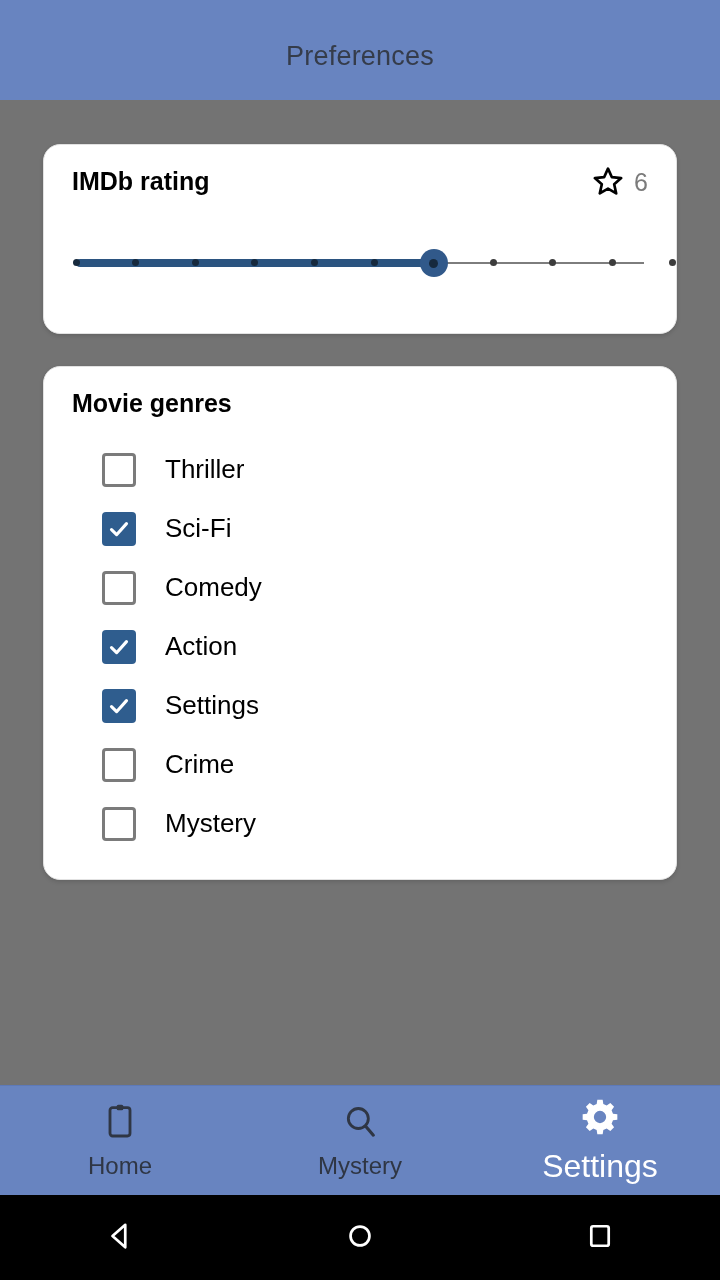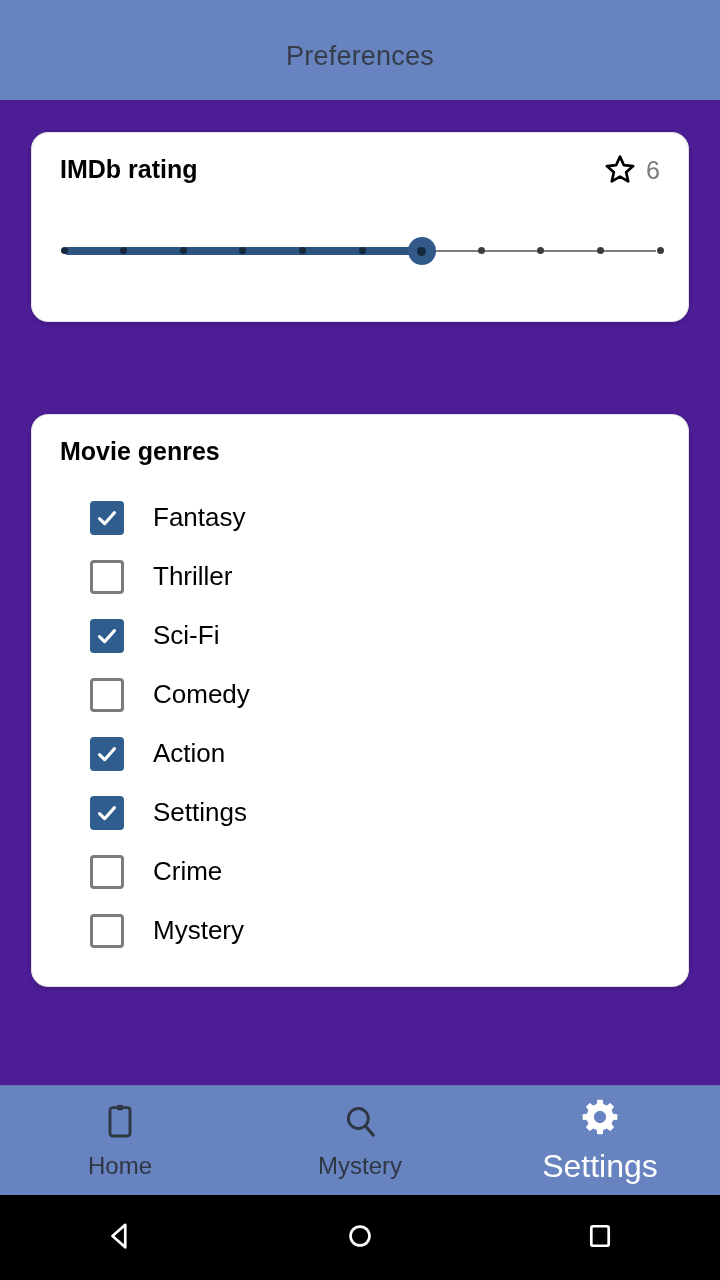--- a/index.html
+++ b/index.html
@@ -16,32 +16,32 @@
     height:112px; background:#6884c0;
     display:flex; align-items:center; justify-content:center;
   }
   .appbar-title {
     font-size:27px; color:#353c4a; letter-spacing:.2px;
   }
 
   
   .content {
     position:absolute; top:100px; left:0; right:0; bottom:195px;
-    background:#4c1d95; padding:1px;
+    background:#737373; padding:13px;
   }
 
   .card {
     background:#ffffff;
     border:1px solid #e2e2e2;
     border-radius:17px;
     margin:0 30px;
     box-shadow:0 2px 4px rgba(0,0,0,.13), 0 0 1px rgba(0,0,0,.10);
   }
   .card.rating { margin-top:31px; height:190px; padding:22px 28px 0 28px; }
-  .card.genres { margin-top:92px; padding:22px 28px 26px 28px; }
+  .card.genres { margin-top:32px; padding:22px 28px 26px 28px; }
 
   .card-head {
     display:flex; align-items:flex-start; justify-content:space-between;
   }
   .card-title { font-size:25px; font-weight:bold; color:#000000; }
 
   .rating-value-wrap { display:flex; align-items:center; gap:9px; margin-top:-2px; }
   .star-icon { display:block; width:34px; height:34px; }
   .rating-number { font-size:25px; color:#7b7b7b; }
 
@@ -145,28 +145,20 @@
             <div class="slider-tick" style="left: 600px;"></div>
           </div>
         <div class="slider-thumb" style="left: 361.6px;"></div>
       </div>
     </div>
 
     <div class="card genres">
       <div class="card-title">Movie genres</div>
       <div class="genre-list">
           <div class="genre-row">
-            <div class="cb on">
-              <svg class="tick" viewBox="0 0 24 24">
-                <path d="M4.5 12.6 L9.6 17.7 L19.5 6.6" fill="none" stroke="#ffffff" stroke-width="3.1" stroke-linecap="round" stroke-linejoin="round"></path>
-              </svg>
-            </div>
-            <div class="genre-label">Fantasy</div>
-          </div>
-          <div class="genre-row">
             <div class="cb off"></div>
             <div class="genre-label">Thriller</div>
           </div>
           <div class="genre-row">
             <div class="cb on">
               <svg class="tick" viewBox="0 0 24 24">
                 <path d="M4.5 12.6 L9.6 17.7 L19.5 6.6" fill="none" stroke="#ffffff" stroke-width="3.1" stroke-linecap="round" stroke-linejoin="round"></path>
               </svg>
             </div>
             <div class="genre-label">Sci-Fi</div>

